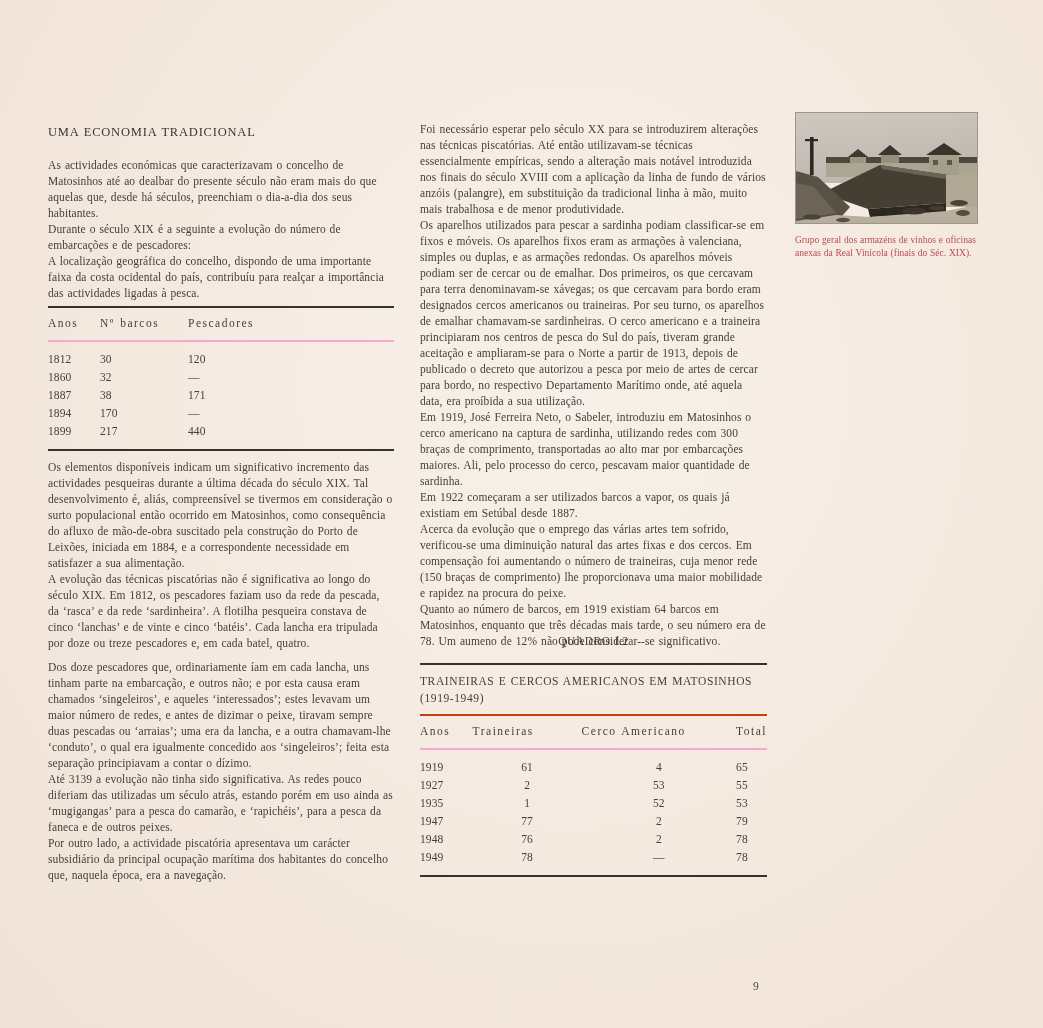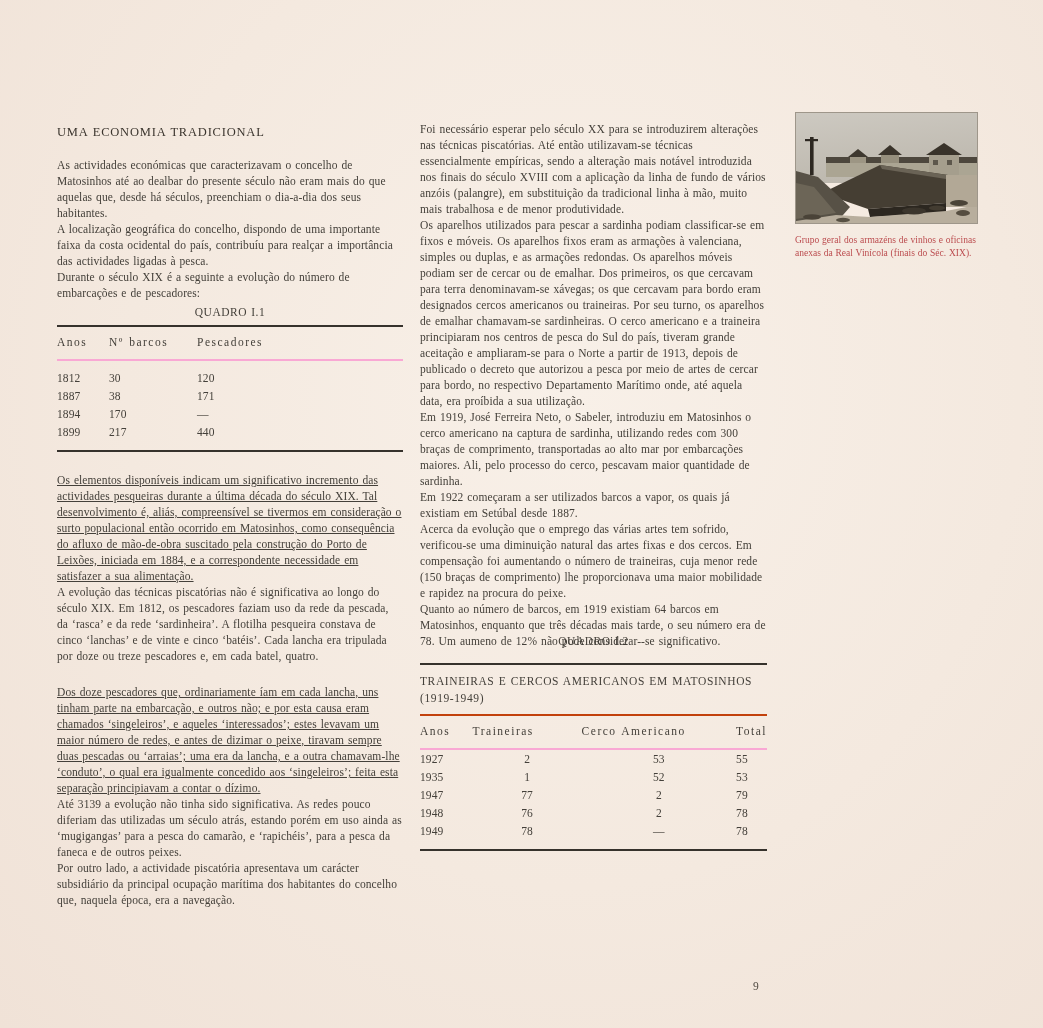--- a/index.html
+++ b/index.html
@@ -4,25 +4,25 @@
 <style>
   html,body{margin:0;padding:0;}
   body{
     width:1043px;height:1028px;position:relative;overflow:hidden;
     background:radial-gradient(ellipse at 55% 38%, #f8f0e8 0%, #f4e9df 55%, #f0e2d7 100%);
     font-family:"Liberation Serif","DejaVu Serif",serif;
     color:#44403a;
     -webkit-font-smoothing:antialiased;
   }
   .col{position:absolute;font-size:11.5px;line-height:16px;word-spacing:0.08em;letter-spacing:0.1px;}
-  .col-left{left:57px;top:124px;width:346px;}
+  .col-left{left:48px;top:124px;width:346px;}
   .col-right{left:420px;top:121px;width:347px;}
   .heading{font-size:12.5px;letter-spacing:0.8px;margin:0 0 17px 0;font-weight:normal;color:#3b352e;}
   .para{margin:0;}
-  .gap-top{margin-top:20px;text-decoration:underline;}
+  .gap-top{margin-top:8px;}
   .quadro-label{text-align:center;letter-spacing:0.5px;margin-top:3px;}
   .quadro-label.pull-up{margin-top:-16px;}
   table.qtable{width:100%;border-collapse:collapse;margin-top:5px;
     border-top:2px solid #36322c;border-bottom:2px solid #36322c;}
   table.qtable th{
     font-weight:normal;text-align:left;letter-spacing:1.5px;
     padding:7px 0 9px 0;border-bottom:2px solid #f9a8d4;font-size:11.5px;}
   table.qtable td{padding:1px 0;font-size:11.5px;}
   table.qtable .first-row td{padding-top:9px;}
   table.qtable .last-row td{padding-bottom:10px;}
@@ -41,38 +41,42 @@
     word-spacing:0.05em;width:188px;}
   .page-number{position:absolute;left:753px;top:980px;font-size:11.5px;color:#504a42;}
 </style>
 </head>
 <body>
 
 <div class="col col-left">
   <h1 class="heading">UMA ECONOMIA TRADICIONAL</h1>
 
   <p class="para">As actividades económicas que caracterizavam o concelho de Matosinhos até ao dealbar do presente século não eram mais do que aquelas que, desde há séculos, preenchiam o dia-a-dia dos seus habitantes.</p>
+  <p class="para">Durante o século XIX é a seguinte a evolução do número de embarcações e de pescadores:</p>
   <p class="para">A localização geográfica do concelho, dispondo de uma importante faixa da costa ocidental do país, contribuíu para realçar a importância das actividades ligadas à pesca.</p>
-  <p class="para">Durante o século XIX é a seguinte a evolução do número de embarcações e de pescadores:</p>
-
-  <div class="quadro-label">QUADRO I.1</div>
+
 
   <table class="qtable">
     <thead>
       <tr>
         <th class="t1-c0">Anos</th>
         <th class="t1-c1">Nº barcos</th>
         <th>Pescadores</th>
       </tr>
     </thead>
     <tbody>
       <tr class="first-row">
         <td>1812</td>
         <td>30</td>
         <td>120</td>
+      </tr>
+      <tr>
+        <td>1860</td>
+        <td>32</td>
+        <td>—</td>
       </tr>
       <tr>
         <td>1887</td>
         <td>38</td>
         <td>171</td>
       </tr>
       <tr>
         <td>1894</td>
         <td>170</td>
         <td>—</td>
@@ -108,20 +112,26 @@
     <table class="qtable" style="margin-top:0;border-top:none;">
       <thead>
         <tr>
           <th class="t2-c0">Anos</th>
           <th class="t2-c1">Traineiras</th>
           <th class="t2-c2">Cerco Americano</th>
           <th>Total</th>
         </tr>
       </thead>
       <tbody>
+        <tr class="first-row">
+          <td>1919</td>
+          <td class="t2-c1v">61</td>
+          <td class="t2-c2v">4</td>
+          <td>65</td>
+        </tr>
         <tr>
           <td>1927</td>
           <td class="t2-c1v">2</td>
           <td class="t2-c2v">53</td>
           <td>55</td>
         </tr>
         <tr>
           <td>1935</td>
           <td class="t2-c1v">1</td>
           <td class="t2-c2v">52</td>

